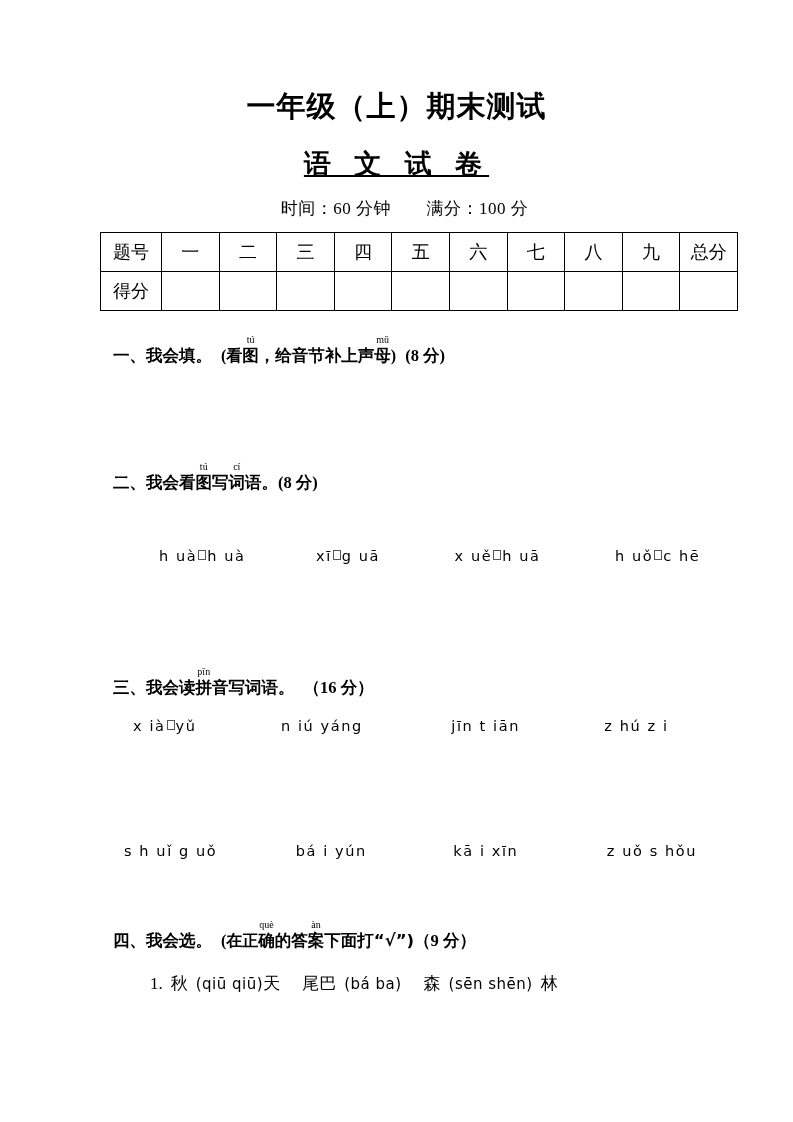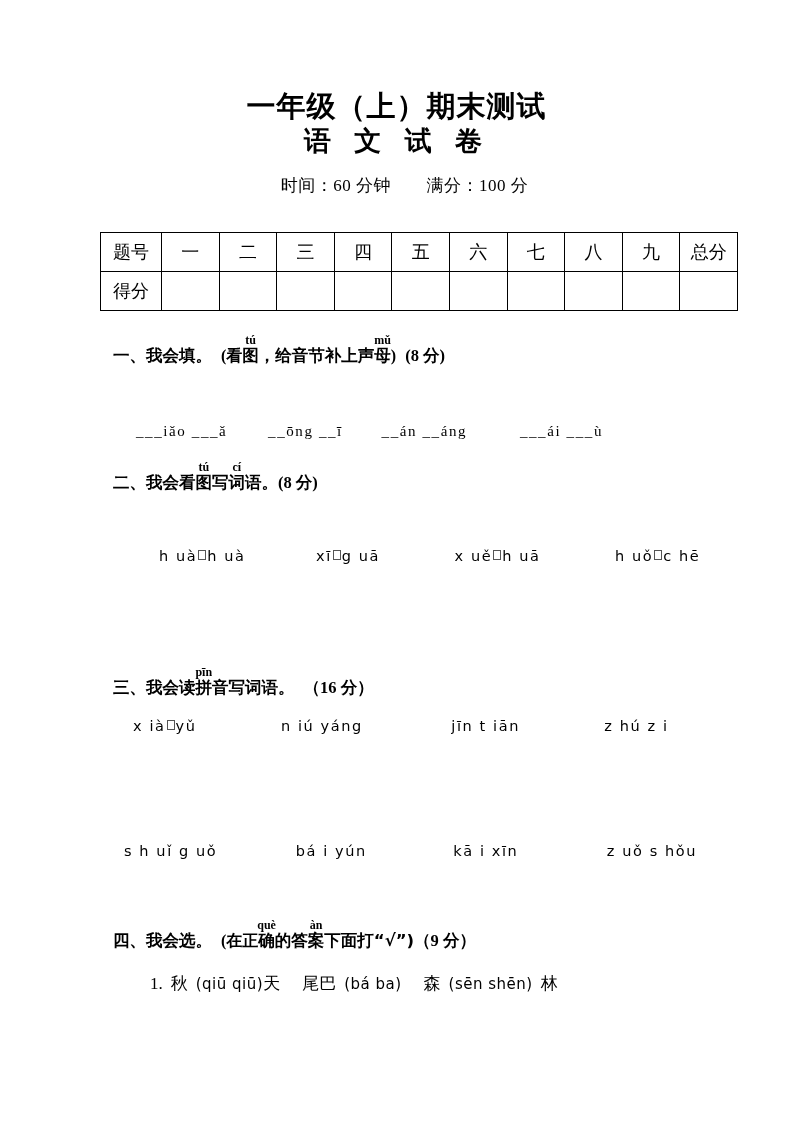--- a/index.html
+++ b/index.html
@@ -33,22 +33,23 @@
     font-size: 29px;
     font-weight: bold;
     letter-spacing: 1px;
     line-height: 1.25;
   }
   .subject-title {
     font-family: "DejaVu Sans", sans-serif;
     font-size: 27px;
     font-weight: bold;
     letter-spacing: 7px;
-    margin-top: 0;
+    margin-top: 23px;
     line-height: 1.25;
+    text-decoration: underline;
   }
   .meta-line {
     font-size: 17px;
     margin-top: 16px;
     letter-spacing: 0.5px;
     margin-left: 16px;
   }
   .meta-gap { display: inline-block; width: 26px; }
 
   
@@ -102,22 +103,22 @@
   }
   .ruby > .rb {
     display: inline-block;
   }
   .ruby > .rt {
     position: absolute;
     left: 50%;
     transform: translateX(-50%);
     top: -9px;
     font-family: "Liberation Serif", serif;
-    font-weight: bold;
-    font-size: 12px;
+    font-weight: normal;
+    font-size: 10px;
     line-height: 8px;
     white-space: nowrap;
     text-align: center;
   }
 
   
   .pinyin-row {
     position: absolute;
     font-family: "DejaVu Sans", sans-serif;
     font-size: 14.5px;
@@ -203,29 +204,20 @@
         <td></td>
       </tr>
     </tbody>
       </table>
   </div>
 
   <div class="section-head" style="left:113px; top:345px;">
     <span>一、</span><span>我会填。</span><span class="gap-s"></span><span class="paren">(看</span><span class="ruby"><span class="rt">tú</span><span class="rb">图</span></span><span>，给音节补上声</span><span class="ruby"><span class="rt">mǔ</span><span class="rb">母</span></span><span class="paren">)</span><span class="gap-s"></span><span class="points">(8 分)</span>
   </div>
 
-  <div class="pinyin-row serif" style="left:136px; top:423px;">
-    <span class="pinyin-item">___iǎo ___ǎ</span>
-    <span style="display:inline-block;width:30px"></span>
-    <span class="pinyin-item">__ōng __ī</span>
-    <span style="display:inline-block;width:28px"></span>
-    <span class="pinyin-item">__án __áng</span>
-    <span style="display:inline-block;width:42px"></span>
-    <span class="pinyin-item">___ái ___ù</span>
-  </div>
 
   <div class="section-head" style="left:113px; top:472px;">
     <span>二、</span><span>我会看</span><span class="ruby"><span class="rt">tú</span><span class="rb">图</span></span><span>写</span><span class="ruby"><span class="rt">cí</span><span class="rb">词</span></span><span>语。</span><span class="points">(8 分)</span>
   </div>
 
   <div class="pinyin-row" style="left:159px; top:548px;">
     <span class="pinyin-item"><span>h uà</span><span class="tofu"></span><span>h uà</span></span>
     <span style="display:inline-block;width:58px"></span>
     <span class="pinyin-item"><span>xī</span><span class="tofu"></span><span>g uā</span></span>
     <span style="display:inline-block;width:62px"></span>

